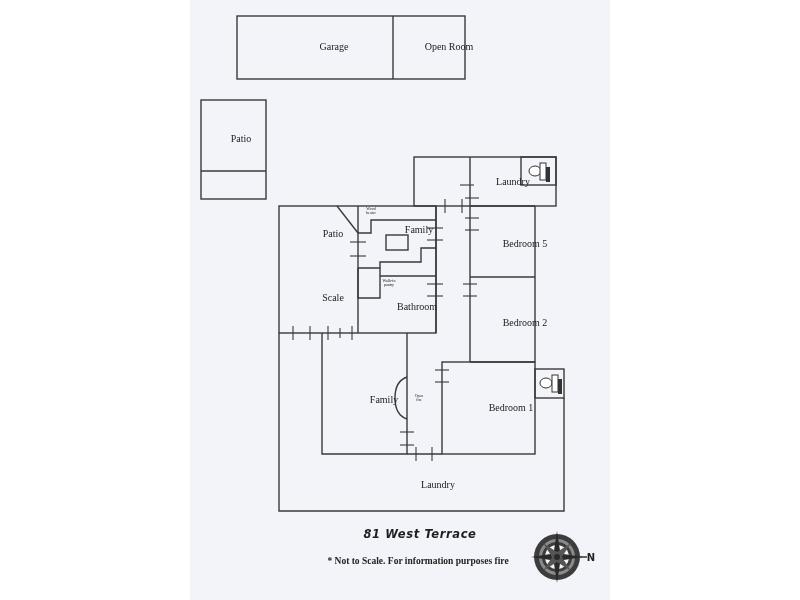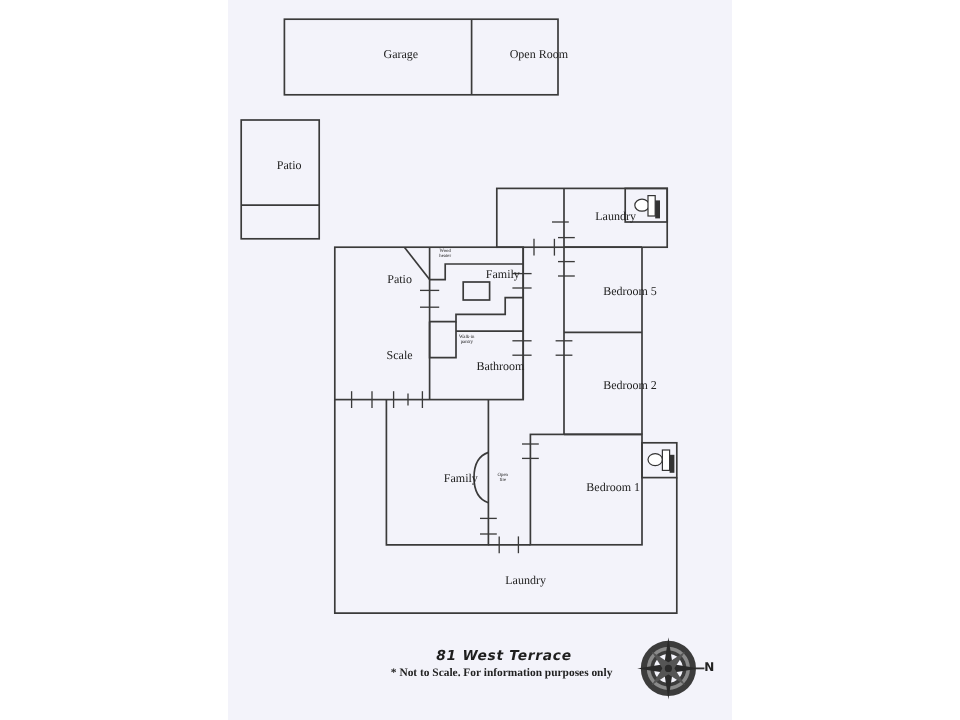--- a/index.html
+++ b/index.html
@@ -19,21 +19,21 @@
     .label {
       position: absolute; font-family: "Liberation Serif", serif;
       font-size: 10px; color: #222; white-space: nowrap;
       transform: translate(-50%, -50%);
       padding-left: 40px;
     }
     .tiny { font-size: 4px; line-height: 4px; text-align: center; white-space: normal; }
     .title {
       position: absolute; left: 420px; top: 534px; transform: translate(-50%, -50%);
       font-family: "DejaVu Sans", sans-serif; font-style: italic; font-weight: bold;
-      font-size: 11.5px; color: #1e1e1e; letter-spacing: 0.6px; white-space: nowrap; margin-top: 12px;
+      font-size: 11.5px; color: #1e1e1e; letter-spacing: 0.6px; white-space: nowrap;
     }
     .note {
       position: absolute; left: 418px; top: 561px; transform: translate(-50%, -50%);
       font-family: "Liberation Serif", serif; font-weight: bold;
       font-size: 9.5px; color: #222; white-space: nowrap;
     }
     .compass-n {
       position: absolute; left: 591px; top: 557px; transform: translate(-50%, -50%);
       font-family: "DejaVu Sans", sans-serif; font-weight: bold; font-size: 10px; color: #222;
     }
@@ -172,14 +172,14 @@
 <div class="label" style="left:313px;top:297px">Scale</div>
 <div class="label" style="left:397px;top:306px">Bathroom</div>
 <div class="label" style="left:505px;top:243px">Bedroom 5</div>
 <div class="label" style="left:505px;top:322px">Bedroom 2</div>
 <div class="label" style="left:491px;top:407px">Bedroom 1</div>
 <div class="label" style="left:364px;top:399px">Family</div>
 <div class="label tiny" style="left:399px;top:398px;width:10px">Open fire</div>
 <div class="label" style="left:418px;top:484px">Laundry</div>
 
 <div class="title">81 West Terrace</div>
-<div class="note">* Not to Scale. For information purposes only</div>
+<div class="note">* Not to Scale. For information purposes fire</div>
 <div class="compass-n">N</div>
 
 </body></html>

